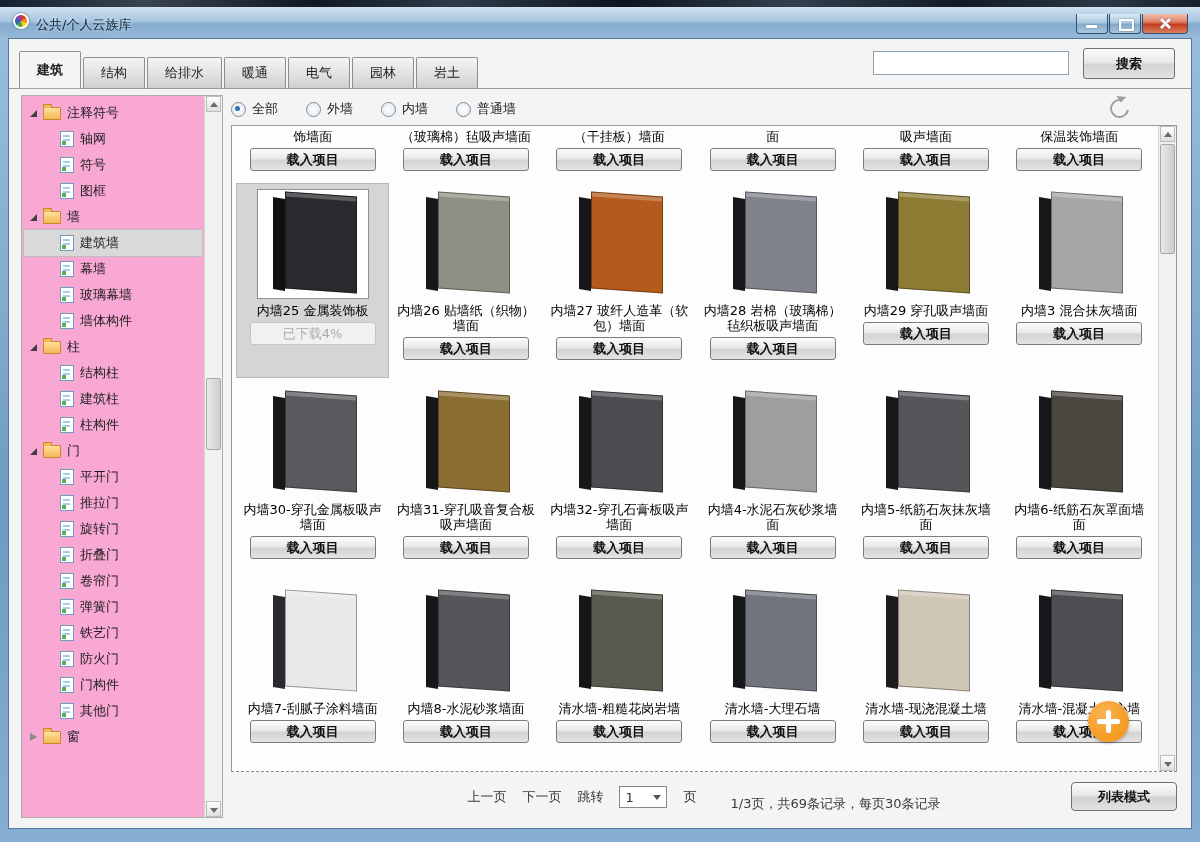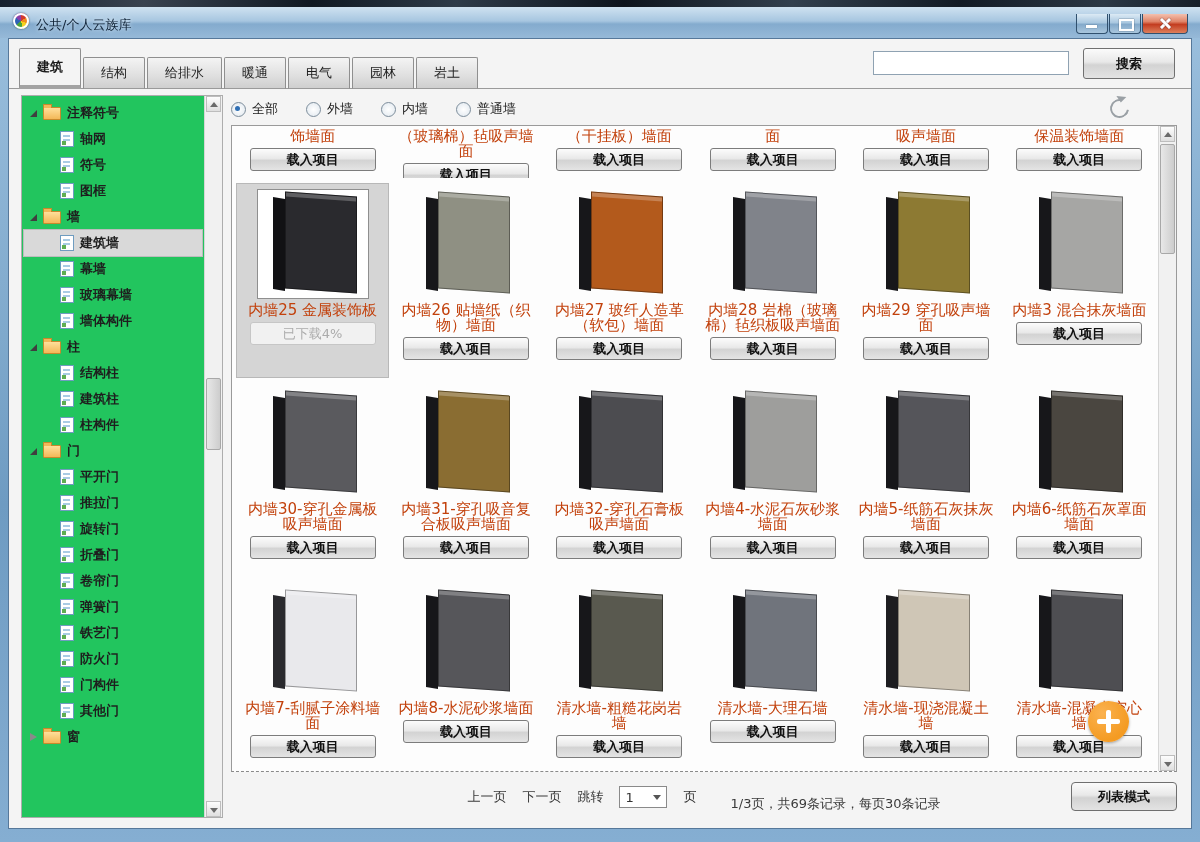--- a/index.html
+++ b/index.html
@@ -29,27 +29,27 @@
   .glyph-close:before{transform:rotate(45deg);}
   .glyph-close:after{transform:rotate(-45deg);}
   
   .client{position:absolute;left:8px;right:8px;top:38px;bottom:13px;background:#f4f4f4;border:1px solid #56789a;}
   
   .tabline{position:absolute;top:49px;left:0;right:0;height:1px;background:#9a9a9a;}
   .tabs{position:absolute;top:8px;left:10px;height:42px;display:flex;align-items:flex-end;z-index:3;}
   .tab{height:30px;line-height:30px;padding:0 17px;margin-right:2px;font-size:13px;color:#1c1c1c;
     border:1px solid #8f8f8f;border-bottom:1px solid #9a9a9a;border-radius:2px 2px 0 0;
     background:linear-gradient(#f4f4f4,#dfdfdf 60%,#cfcfcf);cursor:default;}
-  .tab.active{height:36px;line-height:36px;background:#f4f4f4;border-bottom:4px solid #a3a3a3;font-weight:bold;position:relative;z-index:4;}
+  .tab.active{height:36px;line-height:36px;background:#f4f4f4;border-bottom:1px solid #a3a3a3;font-weight:bold;position:relative;z-index:4;}
   
   .search-input{position:absolute;top:12px;right:122px;width:196px;height:24px;border:1px solid #8fa2b2;background:#fff;font-size:13px;padding:0 6px;box-sizing:border-box;}
   .search-btn{position:absolute;top:9px;right:16px;width:92px;height:31px;border:1px solid #707070;border-radius:3px;
     background:linear-gradient(#fbfbfb,#e8e8e8 45%,#d3d3d3 55%,#e3e3e3);font-size:13px;font-weight:bold;color:#111;}
   
-  .tree-panel{position:absolute;left:12px;top:56px;width:200px;bottom:10px;background:#22c55e;border:1px solid #adadad;overflow:hidden;font-weight:bold;}
+  .tree-panel{position:absolute;left:12px;top:56px;width:200px;bottom:10px;background:#f9a8d4;border:1px solid #adadad;overflow:hidden;}
   .tree{position:absolute;inset:4px 20px 4px 2px;font-size:13px;color:#1e1e1e;}
   .tnode{display:flex;align-items:center;gap:6px;height:26px;padding-left:6px;white-space:nowrap;}
   .tchild{padding-left:36px;}
   .tchild.selected{background:#d9d9d9;outline:1px solid #bdbdbd;}
   .tri-exp{width:0;height:0;border-bottom:7px solid #3f3f3f;border-left:7px solid transparent;flex:none;}
   .tri-col{width:0;height:0;border-left:7px solid #8a8a8a;border-top:4px solid transparent;border-bottom:4px solid transparent;flex:none;}
   .folder-ic{width:16px;height:11px;background:linear-gradient(#ffdf9a,#f3b858);border:1px solid #c8892c;border-radius:1px;position:relative;flex:none;}
   .folder-ic:before{content:"";position:absolute;top:-4px;left:-1px;width:7px;height:3px;background:#f3b858;border:1px solid #c8892c;border-bottom:none;border-radius:1px 1px 0 0;}
   .doc-ic{width:12px;height:14px;background:#fff;border:1px solid #6f9cc0;position:relative;flex:none;}
   .doc-ic:before{content:"";position:absolute;left:2px;top:3px;width:7px;height:2px;background:#a9cbe4;box-shadow:0 4px 0 #a9cbe4;}
@@ -77,21 +77,21 @@
   .grow.normal{height:199px;padding-top:6px;box-sizing:border-box;}
   .tile{width:155px;margin:0 1px;text-align:center;position:relative;box-sizing:border-box;padding-top:2px;}
   .tile.selected{background:#d5d5d5;outline:1px solid #b8b8b8;}
   .thumb{height:116px;display:flex;align-items:center;justify-content:center;}
   .card{padding:2px 8px;}
   .tile.selected .card{background:#fff;border:1px solid #8f8f8f;}
   .panel{position:relative;width:94px;height:104px;}
   .pside{position:absolute;left:7px;top:6px;width:12px;height:92px;transform:skewY(10deg);}
   .pface{position:absolute;left:19px;top:2px;width:72px;height:97px;transform:skewY(4deg);border:1px solid rgba(0,0,0,.35);box-sizing:border-box;}
   .pface:before{content:"";position:absolute;left:0;right:0;top:0;height:4px;background:rgba(255,255,255,.25);}
-  .tlabel{font-size:15px;line-height:15px;max-height:31px;overflow:hidden;color:#c2410c;padding:1px 6px 0;}
+  .tlabel{font-size:13px;line-height:15px;max-height:31px;overflow:hidden;color:#000000;padding:1px 6px 0;}
   .grow.cropped .tlabel{max-height:30px;}
   .load-btn{display:block;margin:4px auto 0;width:126px;height:23px;border:1px solid #7c7c7c;border-radius:3px;
     background:linear-gradient(#fcfcfc,#e9e9e9 45%,#d3d3d3 55%,#e4e4e4);font-size:13px;font-weight:bold;color:#101010;
     font-family:"DejaVu Sans","Liberation Sans",sans-serif;}
   .load-btn.disabled{background:#f1f1f1;color:#ababab;border-color:#c6c6c6;font-weight:normal;}
   .fab{position:absolute;right:62px;bottom:86px;width:41px;height:41px;border-radius:50%;z-index:6;
     background:radial-gradient(circle at 35% 30%,#fbb250,#f49b22 70%);box-shadow:0 1px 3px rgba(0,0,0,.35);}
   .fab:before{content:"";position:absolute;left:9px;top:18px;width:23px;height:5px;background:#fff;border-radius:2px;}
   .fab:after{content:"";position:absolute;left:18px;top:9px;width:5px;height:23px;background:#fff;border-radius:2px;}
   

